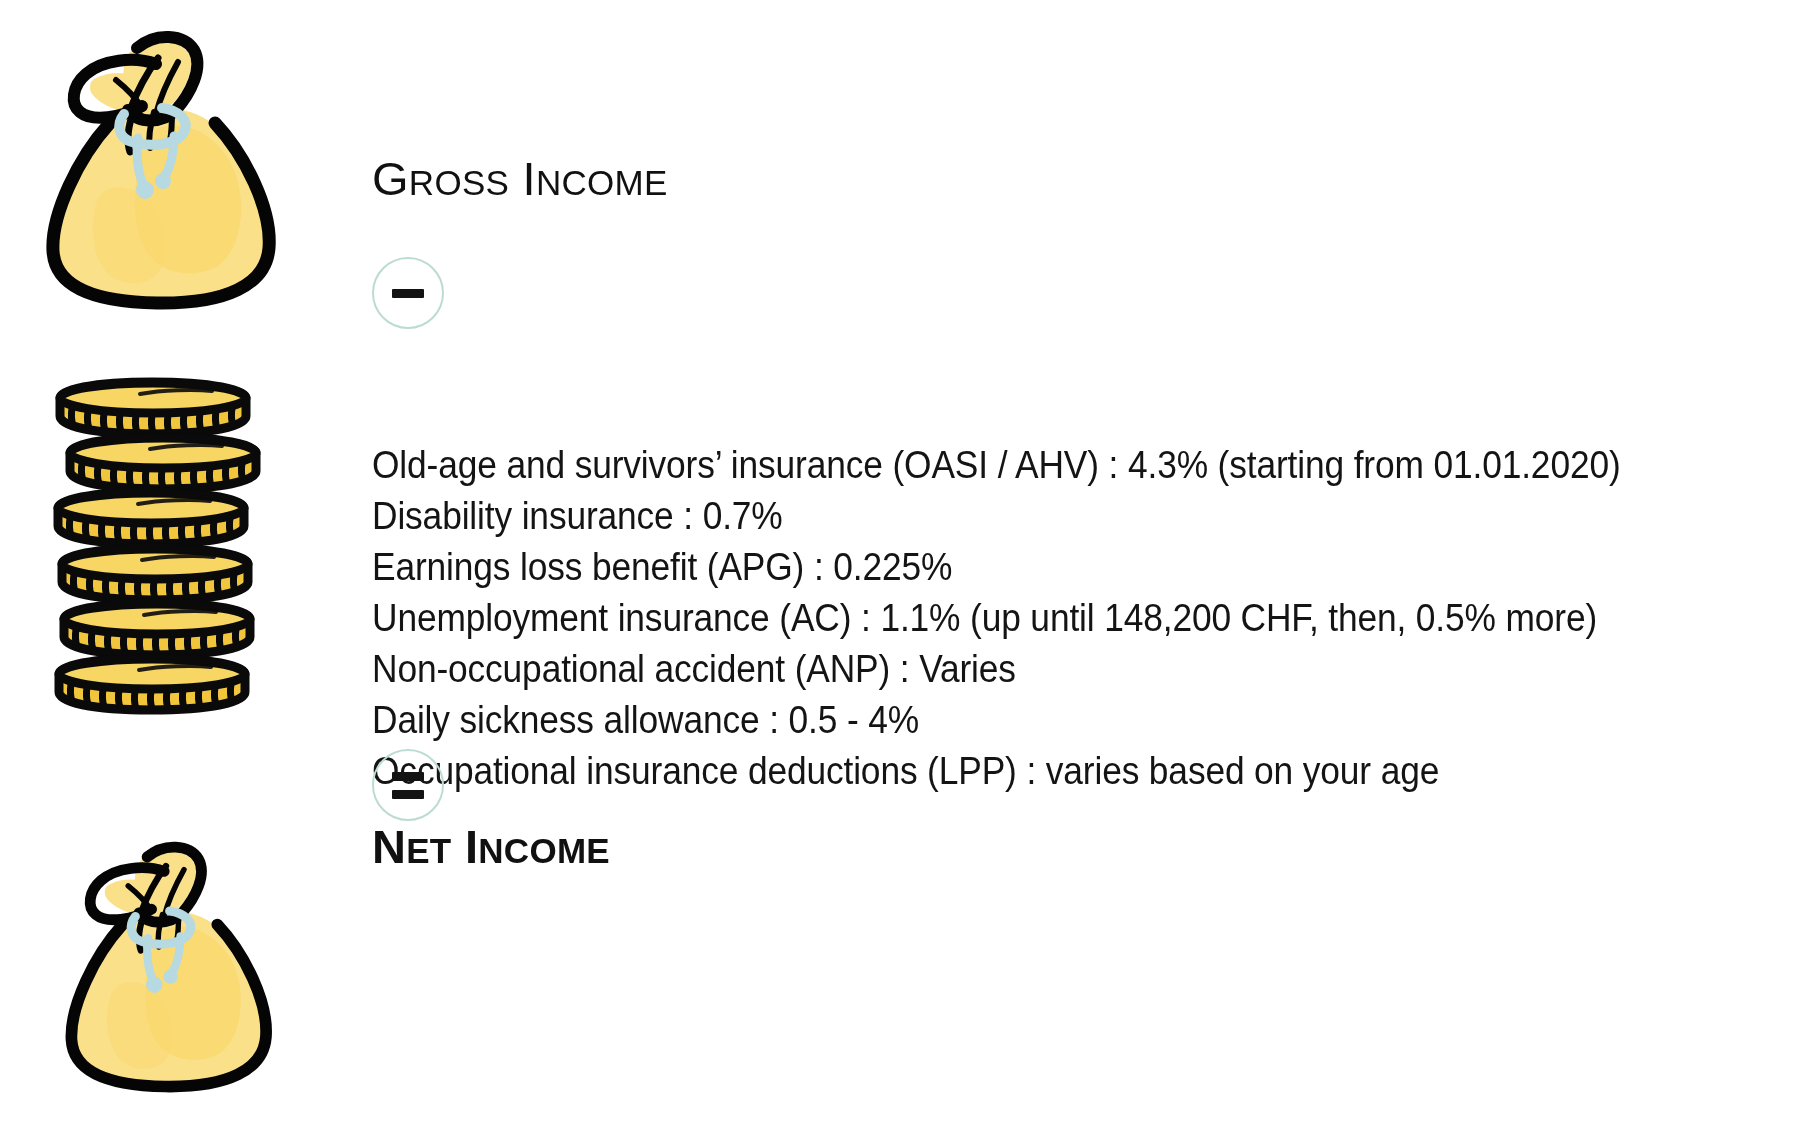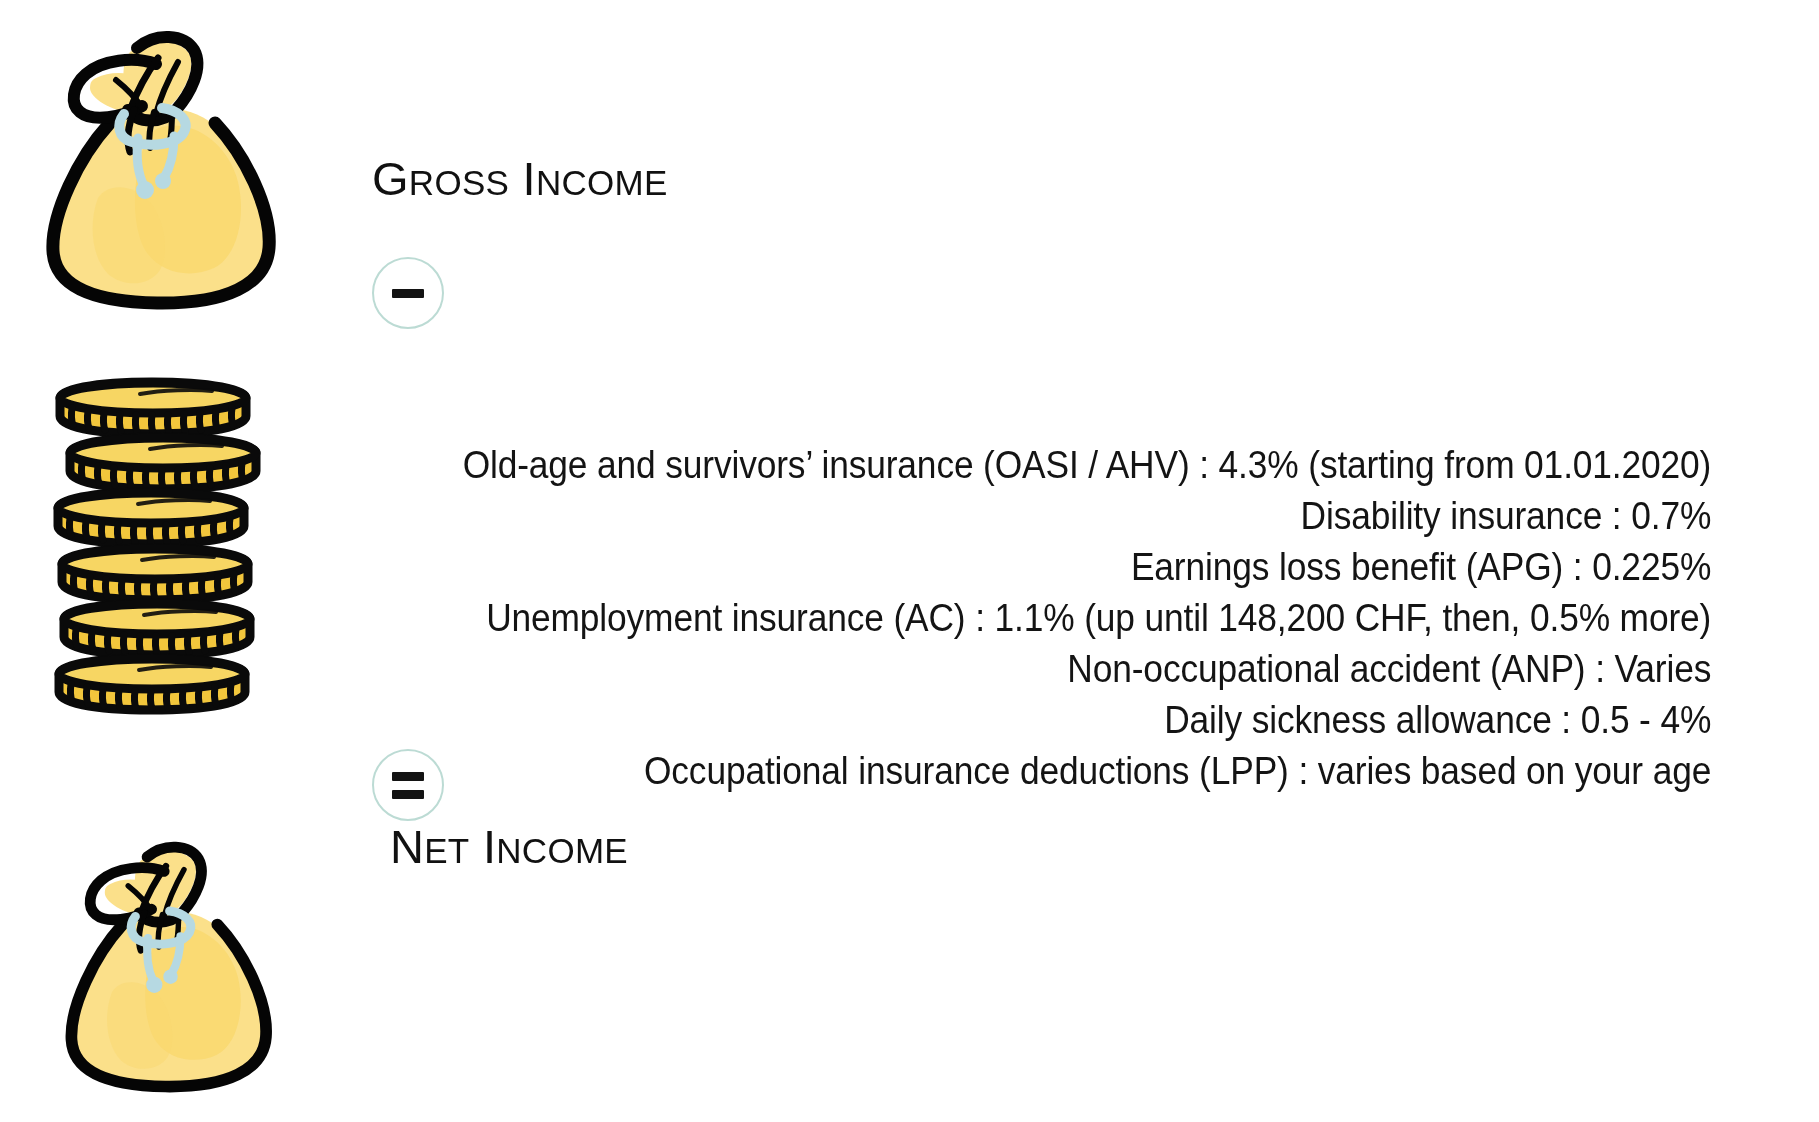--- a/index.html
+++ b/index.html
@@ -57,21 +57,21 @@
   .heading .cap {
     font-size: 47px;
   }
   .heading .sc {
     font-size: 35px;
   }
   .heading .gap { font-size: 47px; }
 
   #gross-income-heading { left: 0; top: 155px; }
   #social-contributions-heading { left: 0; top: 317px; }
-  #net-income-heading { left: 18px; top: 823px; }
+  #net-income-heading { left: 0; top: 823px; font-weight: bold; }
 
   
   .op-circle {
     position: absolute;
     width: 72px;
     height: 72px;
     border: 2px solid #bcdbd4;
     border-radius: 50%;
     box-sizing: border-box;
     display: flex;
@@ -91,21 +91,20 @@
 
   
   #contributions-list {
     position: absolute;
     left: 0;
     top: 440px;
     list-style: none;
     margin: 0;
     padding: 0;
     width: 1440px;
-    text-align: right;
   }
   #contributions-list li {
     font-family: "Liberation Sans", sans-serif;
     font-weight: 300;
     font-size: 38px;
     line-height: 51px;
     color: #141414;
     letter-spacing: -0.004em;
     white-space: nowrap;
     transform: scaleX(0.93);

